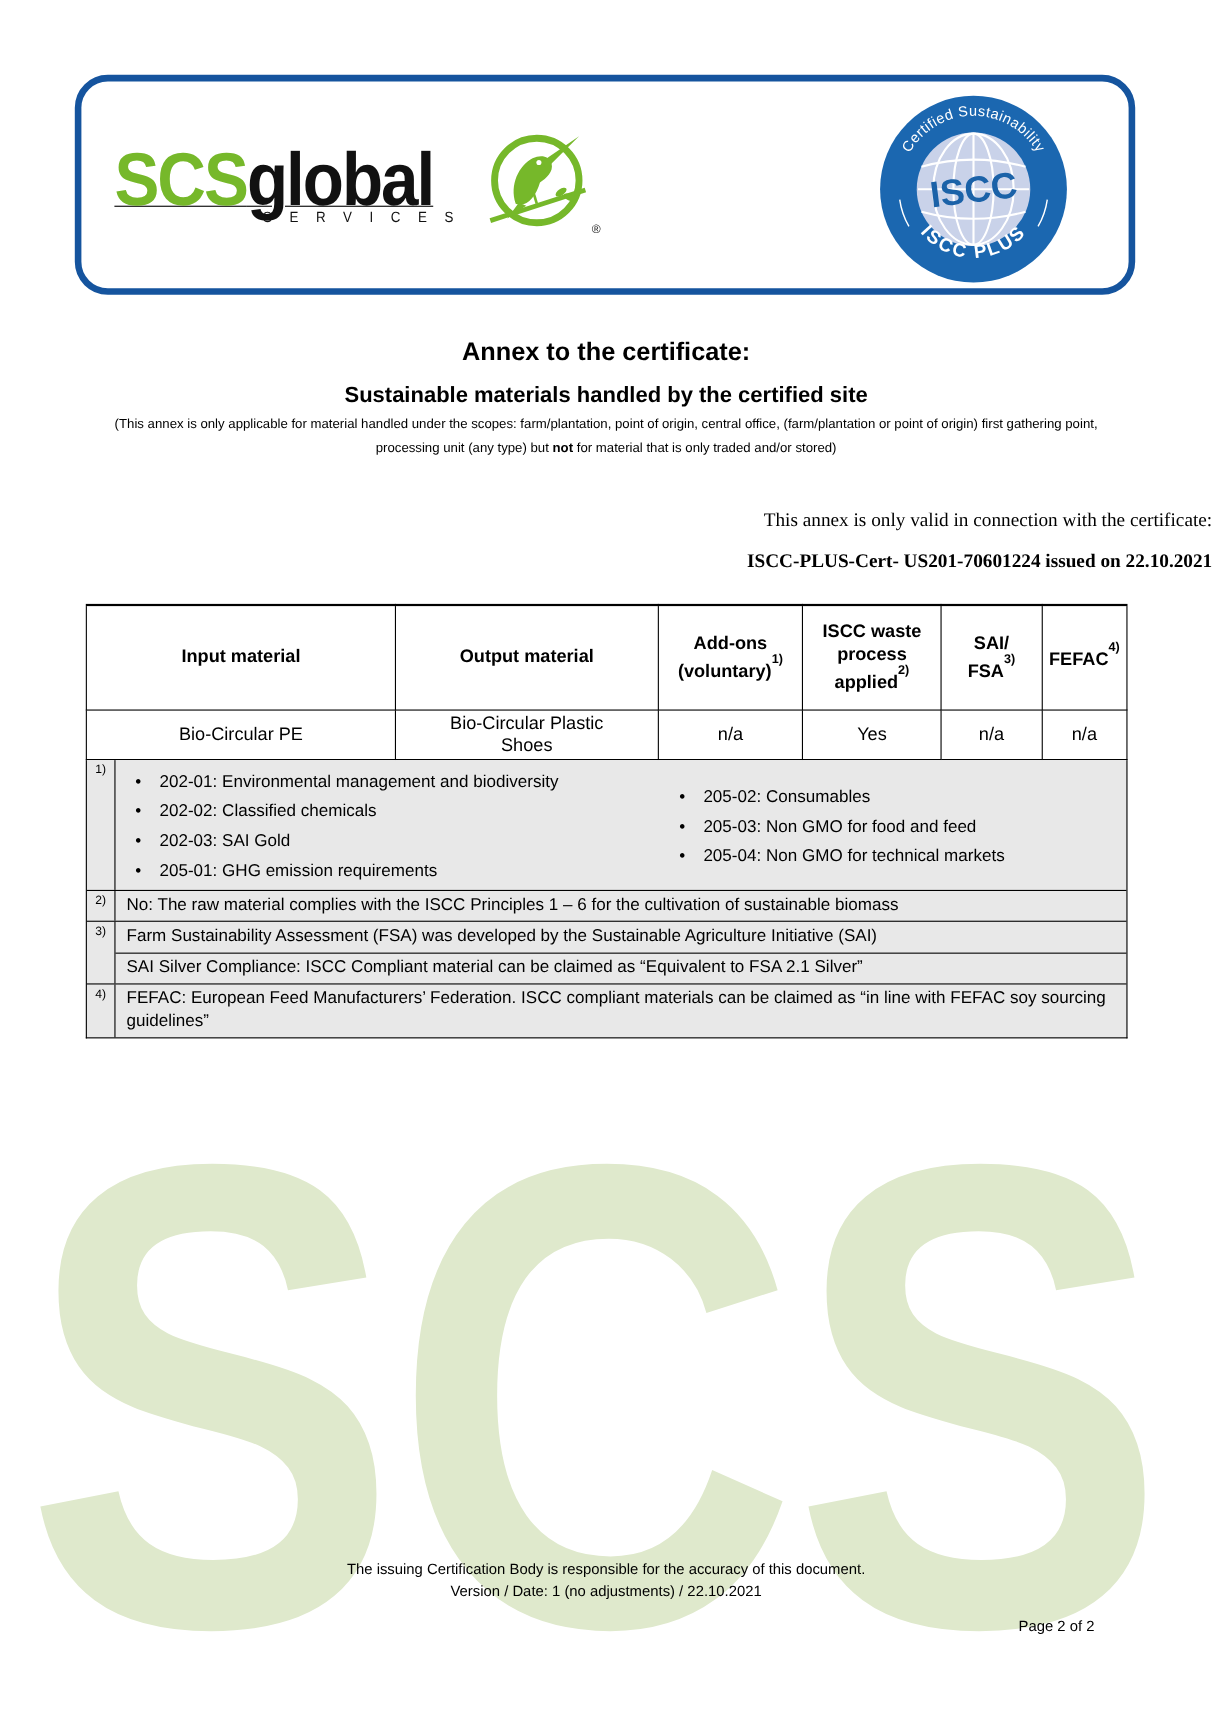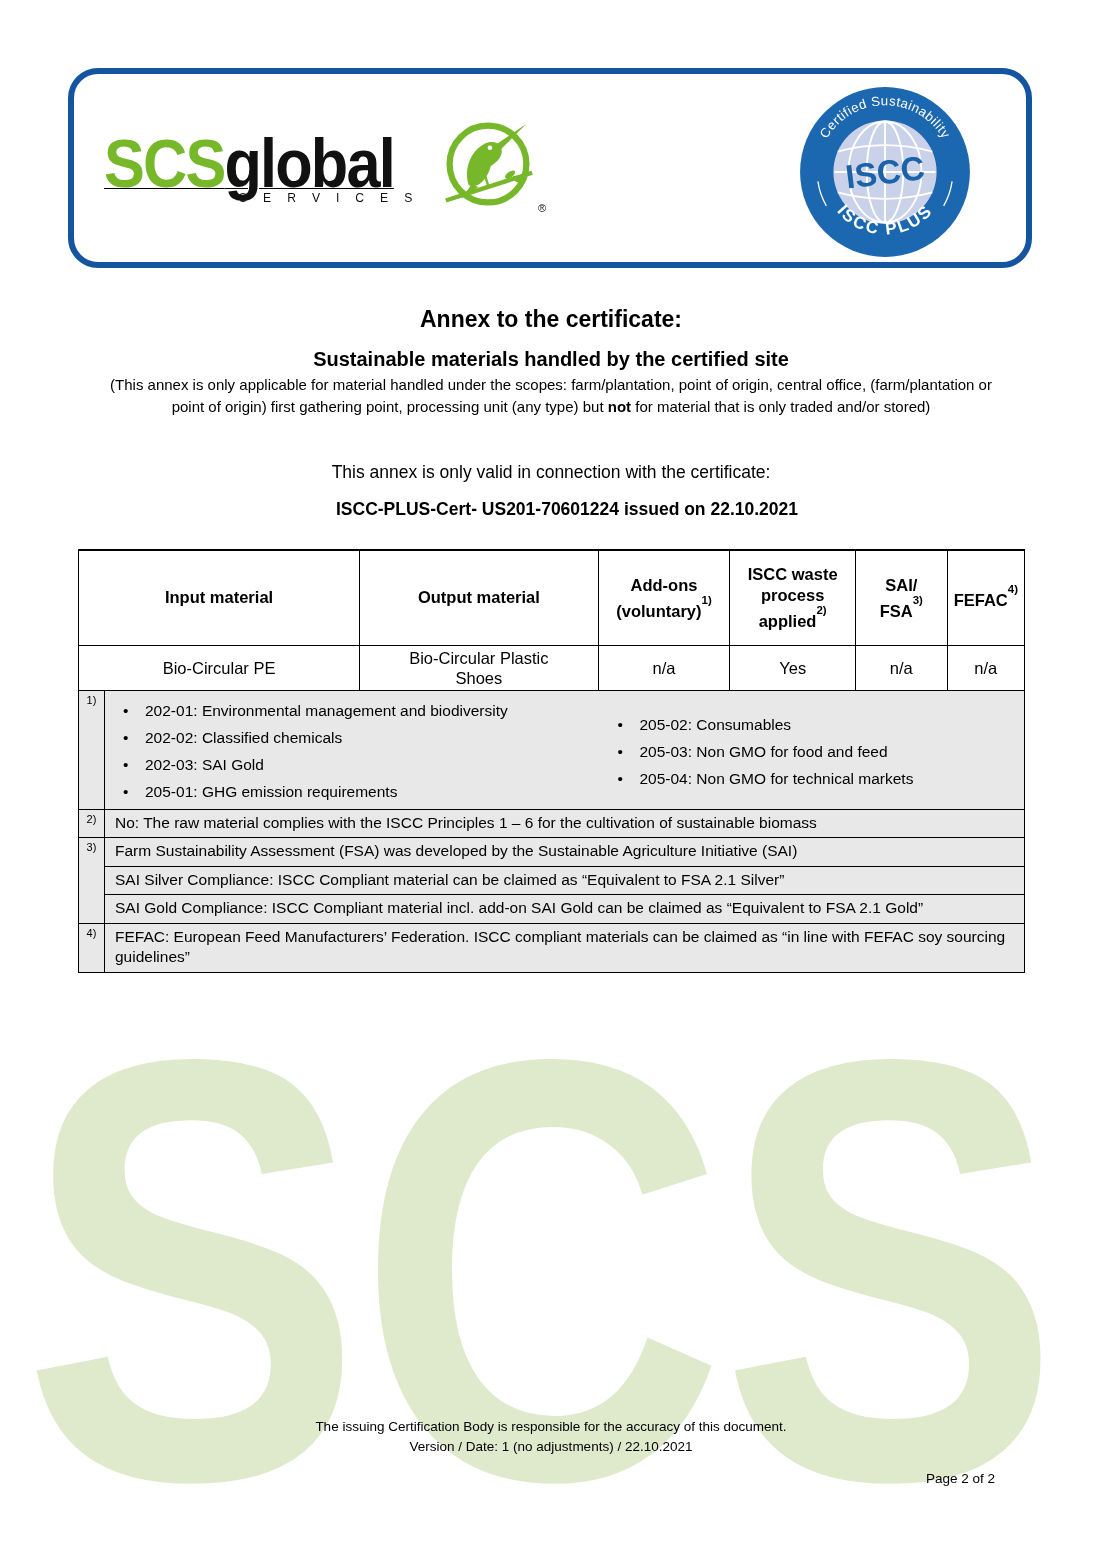--- a/index.html
+++ b/index.html
@@ -32,23 +32,23 @@
   }
   .bird-wrap { position:relative; margin-left:14px; margin-top:-6px; }
   .logo-reg { position:absolute; right:-10px; bottom:4px; font-size:11px; color:#111; }
 
   .iscc-badge { position:absolute; right:55px; top:12px; z-index:1; }
 
   
   .title-block { position:absolute; top:306px; left:0; width:1102px; text-align:center; z-index:1; }
   .doc-title { font-size:23px; font-weight:bold; margin-bottom:15px; }
   .doc-subtitle { font-size:20px; font-weight:bold; margin-bottom:3px; }
-  .scope-note { font-size:15px; line-height:22.3px; max-width:912px; margin:0 auto; }
-
-  .validity-block { position:absolute; top:462px; left:0; width:1102px; text-align:center; z-index:1; }
+  .scope-note { font-size:12px; line-height:22.3px; max-width:912px; margin:0 auto; }
+
+  .validity-block { position:absolute; top:462px; left:0; width:1102px; text-align:right; z-index:1;font-family:Liberation Serif, serif; }
   .validity-line { font-size:17.5px; margin-bottom:16px; }
   .cert-line { font-size:17.5px; font-weight:bold;padding-left:32px; }
 
   
   .doc-table-wrap { position:absolute; left:78px; top:549px; width:947px; z-index:1; }
   table.materials { border-collapse:collapse; width:100%; border-top:2px solid #000; }
   table.materials th, table.materials td {
     border:1px solid #000; text-align:center; vertical-align:middle;
     font-size:16.5px; padding:2px 6px;
   }
@@ -216,21 +216,20 @@
       <div class="fn-content">
         <div class="fn-subrow">No: The raw material complies with the ISCC Principles 1 – 6 for the cultivation of sustainable biomass</div>
       </div>
     </div>
 
     <div class="fn">
       <div class="fn-marker">3)</div>
       <div class="fn-content">
         <div class="fn-subrow">Farm Sustainability Assessment (FSA) was developed by the Sustainable Agriculture Initiative (SAI)</div>
         <div class="fn-subrow">SAI Silver Compliance: ISCC Compliant material can be claimed as “Equivalent to FSA 2.1 Silver”</div>
-        <div class="fn-subrow">SAI Gold Compliance: ISCC Compliant material incl. add-on SAI Gold can be claimed as “Equivalent to FSA 2.1 Gold”</div>
       </div>
     </div>
 
     <div class="fn">
       <div class="fn-marker">4)</div>
       <div class="fn-content">
         <div class="fn-subrow">FEFAC: European Feed Manufacturers’ Federation. ISCC compliant materials can be claimed as “in line with FEFAC soy sourcing guidelines”</div>
       </div>
     </div>
 

